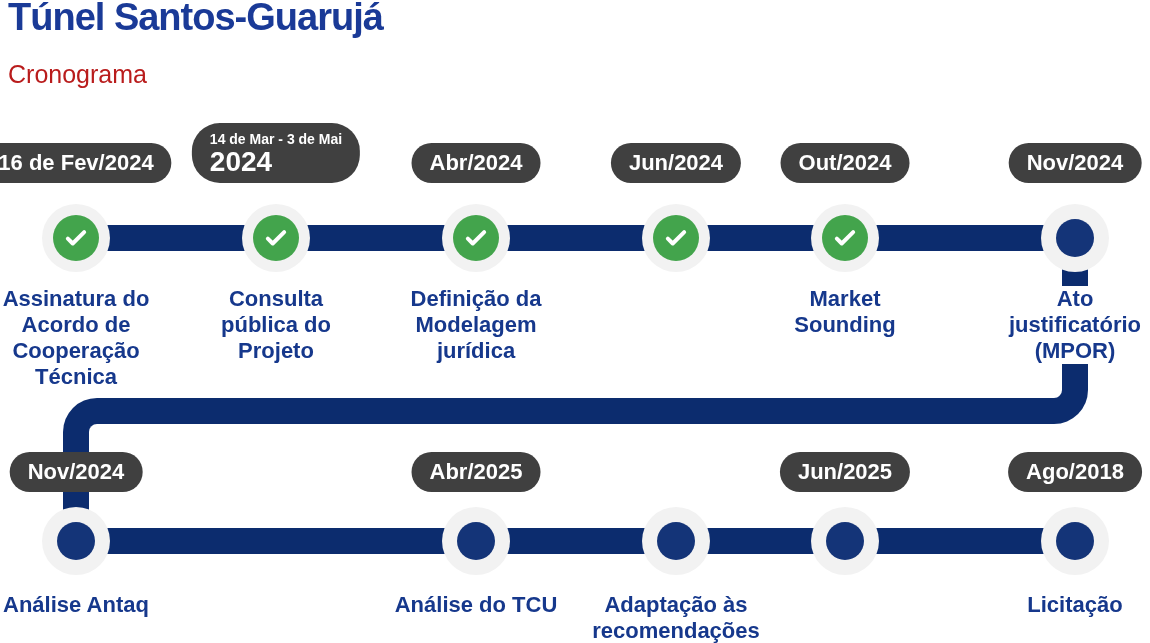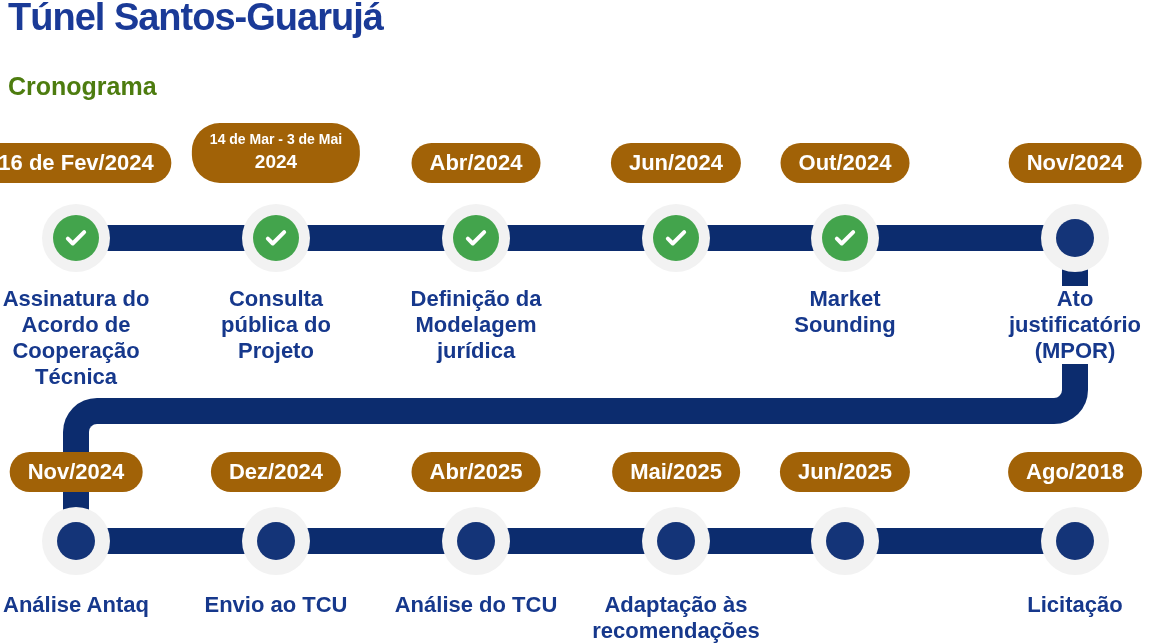--- a/index.html
+++ b/index.html
@@ -6,22 +6,22 @@
   .canvas{
     position:relative;width:1150px;height:643px;overflow:hidden;background:#ffffff;
     font-family:"Liberation Sans","DejaVu Sans",sans-serif;
   }
   
   .title{
     position:absolute;left:8px;top:-4px;
     font-size:38px;font-weight:bold;letter-spacing:-1px;color:#1A3A97;
   }
   .subtitle{
-    position:absolute;left:8px;top:72px;
-    font-size:25px;font-weight:bold;color:#4d7c0f;
+    position:absolute;left:8px;top:60px;
+    font-size:25px;font-weight:normal;color:#b91c1c;
   }
   
   .line{position:absolute;background:#0C2C6E;z-index:1;}
   .line-top{left:76px;top:225px;width:999px;height:26px;}
   .line-bottom{left:76px;top:528px;width:999px;height:26px;}
   .elbow{position:absolute;background:transparent;z-index:1;border:0 solid #0C2C6E;}
   .elbow-right{
     left:100px;top:238px;width:988px;height:186px;
     border-right-width:26px;border-bottom-width:26px;
     border-bottom-right-radius:34px;box-sizing:border-box;
@@ -30,29 +30,29 @@
     left:63px;top:398px;width:80px;height:145px;
     border-left-width:26px;border-top-width:26px;
     border-top-left-radius:34px;box-sizing:border-box;
   }
   
   .col{position:absolute;top:0;bottom:0;width:200px;z-index:2;}
   .c1{left:-24px}.c2{left:176px}.c3{left:376px}.c4{left:576px}.c5{left:745px}.c6{left:975px}
   
   .pill{
     position:absolute;left:50%;transform:translateX(-50%);
-    background:#a16207;color:#ffffff;border-radius:28px;
-    padding:6px 18px;text-align:center;white-space:nowrap;z-index:2;
+    background:#404040;color:#ffffff;border-radius:28px;
+    padding:6px 18px;text-align:left;white-space:nowrap;z-index:2;
   }
   .col-top .pill{bottom:460px;}
   .col-bottom .pill{top:452px;}
   .pill-main{display:block;font-size:22px;font-weight:bold;line-height:28px;}
   .pill-small{display:block;font-size:14px;font-weight:bold;line-height:16px;margin-top:2px;}
   .pill-small:empty{display:none;}
-  .pill-two .pill-main{font-size:19px;line-height:30px;}
+  .pill-two .pill-main{font-size:28px;line-height:30px;}
   
   .node{
     position:absolute;left:50%;margin-left:-34px;width:68px;height:68px;
     border-radius:50%;background:#F2F2F2;z-index:3;
     display:flex;align-items:center;justify-content:center;
   }
   .col-top .node{top:204px;}
   .col-bottom .node{top:507px;}
   .check{
     width:46px;height:46px;border-radius:50%;background:#43A44C;
@@ -181,47 +181,33 @@
     <div class="pill">
       <span class="pill-main">Nov/2024</span>
 
     </div>
     <div class="node">
       <span class="dot"></span>
     </div>
     <div class="label">Análise Antaq</div>
   </div>
 
-  <div class="col col-bottom c2">
-    <div class="pill">
-      <span class="pill-main">Dez/2024</span>
-
-    </div>
-    <div class="node">
-      <span class="dot"></span>
-    </div>
-    <div class="label">Envio ao TCU</div>
-  </div>
 
   <div class="col col-bottom c3">
     <div class="pill">
       <span class="pill-main">Abr/2025</span>
 
     </div>
     <div class="node">
       <span class="dot"></span>
     </div>
     <div class="label">Análise do TCU</div>
   </div>
 
   <div class="col col-bottom c4">
-    <div class="pill">
-      <span class="pill-main">Mai/2025</span>
-
-    </div>
     <div class="node">
       <span class="dot"></span>
     </div>
     <div class="label">Adaptação às
 recomendações</div>
   </div>
 
   <div class="col col-bottom c5">
     <div class="pill">
       <span class="pill-main">Jun/2025</span>

